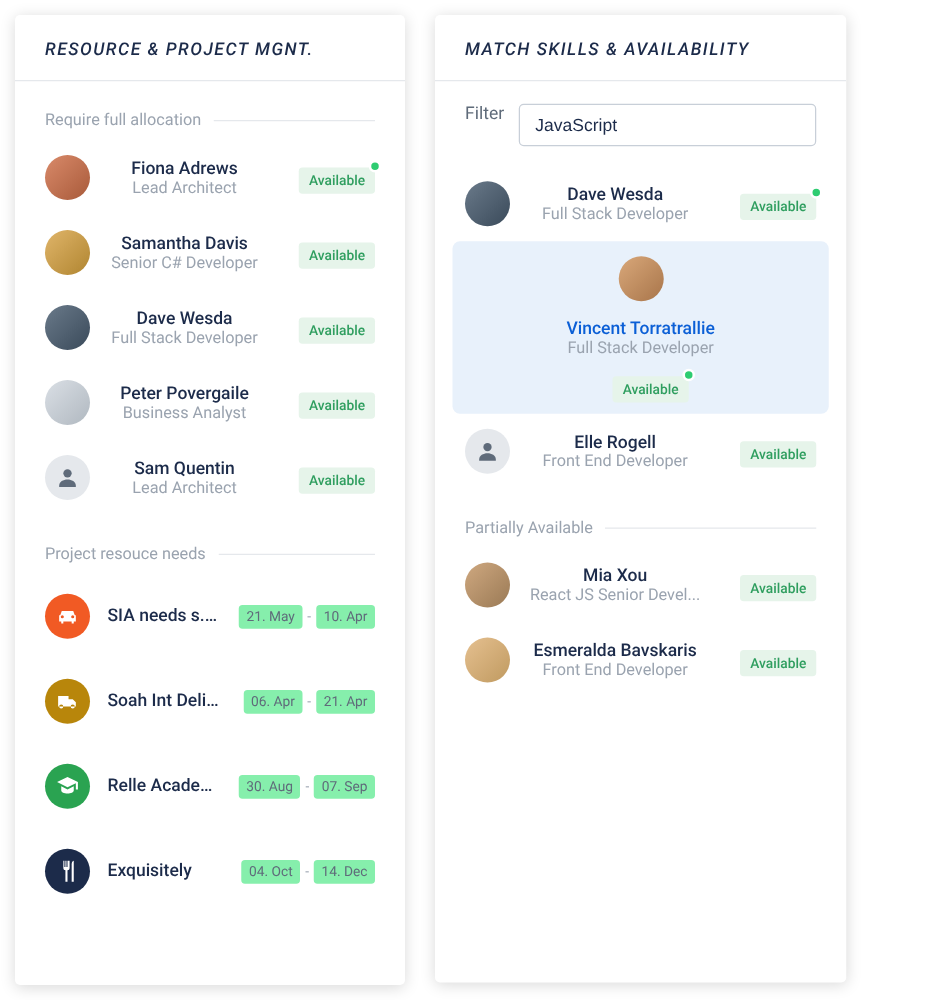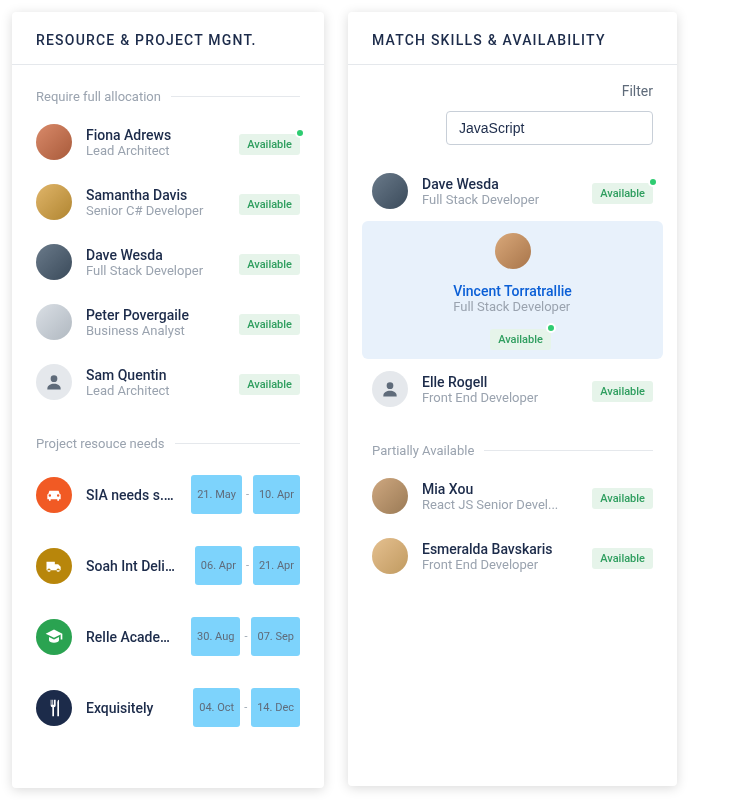--- a/index.html
+++ b/index.html
@@ -18,38 +18,38 @@
       box-shadow: 0 2px 12px rgba(0,0,0,0.15);
       display: flex;
       flex-direction: column;
       overflow: hidden;
     }
     .panel-left { width: 312px; height: 776px; }
     .panel-right { width: 329px; height: 774px; }
     .panel-header {
       padding: 20px 8px 16px 24px;
       border-bottom: 1px solid #e5e8ec;
+      font-style: italic;
     }
     .panel-title {
       font-size: 14px;
       font-weight: 500;
       letter-spacing: 1.2px;
       color: #1c2b4a;
     }
     .panel-body {
       padding: 0 24px 20px 24px;
       flex: 1;
       overflow-y: auto;
     }
     .filter-row {
       display: flex;
-      align-items: flex-end;
+      align-items: flex-start;
       gap: 12px;
       padding: 18px 24px 16px 24px;
-      flex-direction: column;
     }
     .filter-label {
       font-size: 14px;
       color: #5f6b7a;
     }
     .filter-input {
       flex: 1;
       border: 1px solid #c8cfd8;
       border-radius: 4px;
       padding: 8px 12px;
@@ -102,21 +102,21 @@
     }
     .avatar.a1 { background: linear-gradient(135deg, #d98a6a, #a85a3a); }
     .avatar.a2 { background: linear-gradient(135deg, #e0b56a, #b08530); }
     .avatar.a3 { background: linear-gradient(135deg, #6a7a8a, #3a4a5a); }
     .avatar.a4 { background: linear-gradient(135deg, #dadfe5, #b0b8c0); }
     .avatar.a5 { background: #e5e8ec; color: #5f6b7a; }
     .avatar.a6 { background: linear-gradient(135deg, #d9a87a, #a8754a); }
     .avatar.a7 { background: linear-gradient(135deg, #cfa880, #9a7a55); }
     .avatar.a8 { background: linear-gradient(135deg, #e5c090, #c09a60); }
     .avatar svg { width: 20px; height: 20px; }
-    .person-info { flex: 1; min-width: 0; }
+    .person-info { flex: 1; min-width: 0; text-align: center; }
     .person-name {
       font-size: 14px;
       font-weight: 500;
       color: #1c2b4a;
       white-space: nowrap;
       overflow: hidden;
       text-overflow: ellipsis;
     }
     .person-name.highlight { color: #0b5fd6; }
     .person-role {
@@ -177,22 +177,22 @@
     }
     .date-pills {
       display: flex;
       align-items: center;
       gap: 4px;
       font-size: 11px;
       color: #5f6b7a;
       flex-shrink: 0;
     }
     .date-pill {
-      background: #7dd3fc;
-      padding: 13px 6px;
+      background: #86efac;
+      padding: 3px 6px;
       border-radius: 3px;
     }
     .date-sep { color: #9aa3af; }
     .panel-right .section-label { margin-left: 24px; margin-right: 24px; }
     .panel-right .list { padding: 0 24px; }
   </style>
 </head>
 <body>
 
 <div class="panel panel-left">

